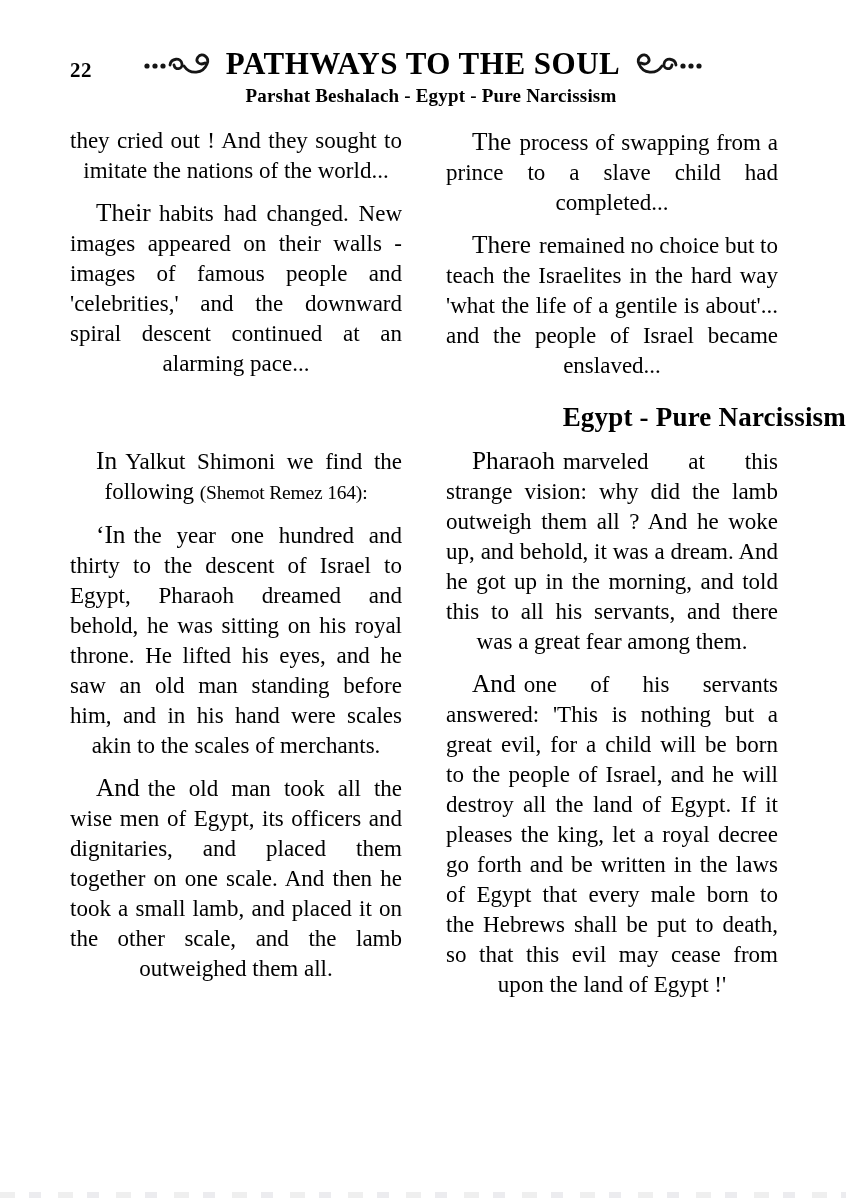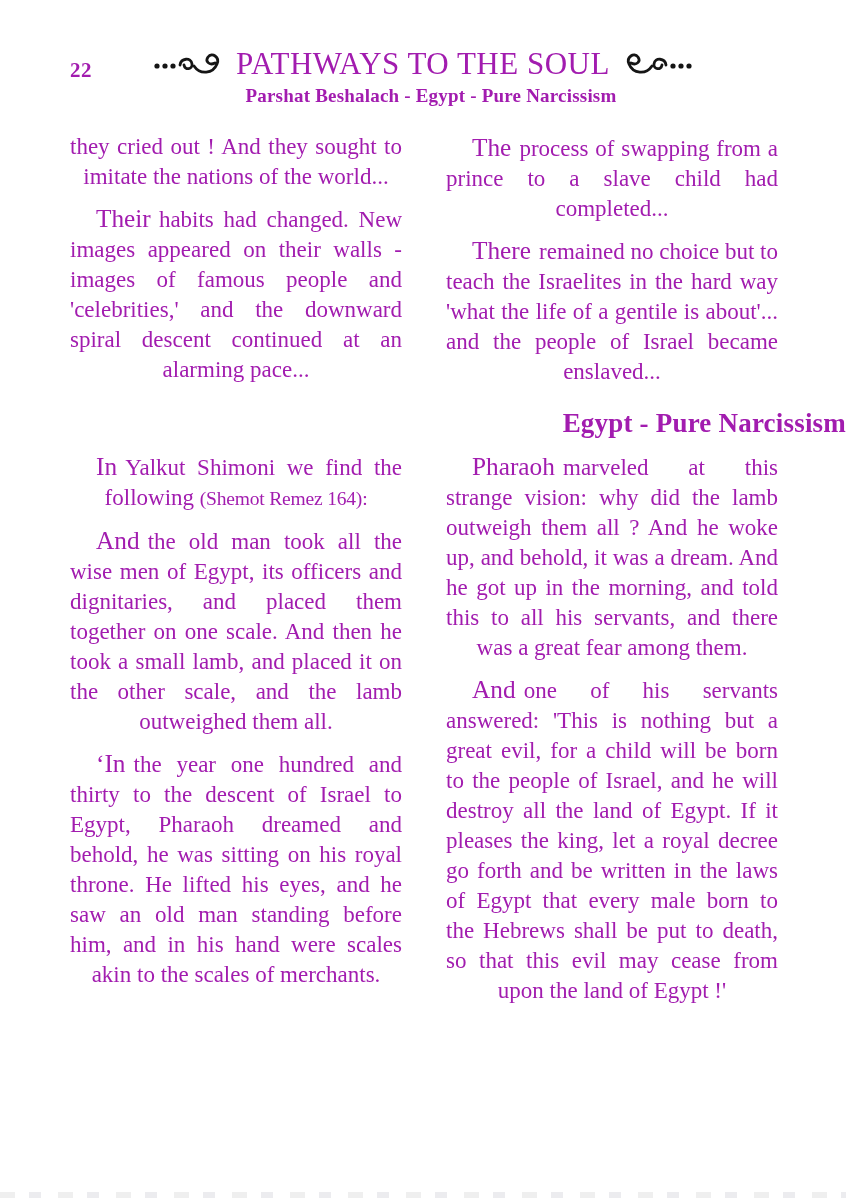--- a/index.html
+++ b/index.html
@@ -1,45 +1,45 @@
 <!DOCTYPE html>
 <html><head>
 <meta charset="utf-8">
 <style>
   html,body{margin:0;padding:0;background:#e9e9e9;}
   .page{
     position:relative;
     width:846px;height:1200px;
     margin:0 auto;
     background:#ffffff;
-    color:#a21caf;
+    color:#000000;
     font-family:"Liberation Serif", serif;
     overflow:hidden;
   }
   
   .header{padding-top:46px;text-align:center;}
   .page-number{
     position:absolute;left:70px;top:58px;
     font-size:21px;font-weight:bold;letter-spacing:.5px;
   }
   .title-row{
     display:flex;justify-content:center;align-items:center;gap:8px;
-    font-size:31px;font-weight:normal;letter-spacing:.5px;line-height:36px;
+    font-size:31px;font-weight:bold;letter-spacing:.5px;line-height:36px;
     white-space:nowrap;
   }
   .flourish{display:inline-block;width:76px;height:28px;}
   .flourish svg{width:100%;height:100%;}
   .flourish.right svg{transform:scaleX(-1);}
   .subtitle{font-size:19px;font-weight:bold;margin-top:3px;letter-spacing:.2px;margin-left:16px;}
   
   .columns{
     display:grid;grid-template-columns:1fr 1fr;column-gap:44px;
     padding:0 68px 0 70px;
   }
-  .columns.s1{margin-top:25px;margin-bottom:6px;}
+  .columns.s1{margin-top:19px;margin-bottom:6px;}
   .col{font-size:23px;line-height:30px;}
   p.para{
     margin:0 0 11px 0;
     text-align:justify;
     text-align-last:center;
     -moz-text-align-last:center;
   }
   p.para.indent{text-indent:26px;}
   .lead{font-weight:normal;font-size:1.1em;margin-right:.32em;}
   .ref{font-size:.85em;letter-spacing:-.2px;}
@@ -97,22 +97,22 @@
       <p class="para indent"><span class="lead">The</span><span>process of swapping from a prince to a slave child had completed...</span></p>
       <p class="para indent"><span class="lead">There</span><span>remained no choice but to teach the Israelites in the hard way 'what the life of a gentile is about'... and the people of Israel became enslaved...</span></p>
     </div>
   </div>
 
   <div class="section-heading">Egypt - Pure Narcissism</div>
 
   <div class="columns s2">
     <div class="col">
       <p class="para indent"><span class="lead">In</span><span>Yalkut Shimoni we find the following </span><span class="ref">(Shemot Remez 164):</span><span></span></p>
+      <p class="para indent"><span class="lead">‘In</span><span>the year one hundred and thirty to the descent of Israel to Egypt, Pharaoh dreamed and behold, he was sitting on his royal throne. He lifted his eyes, and he saw an old man standing before him, and in his hand were scales akin to the scales of merchants.</span></p>
       <p class="para indent"><span class="lead">And</span><span>the old man took all the wise men of Egypt, its officers and dignitaries, and placed them together on one scale. And then he took a small lamb, and placed it on the other scale, and the lamb outweighed them all.</span></p>
-      <p class="para indent"><span class="lead">‘In</span><span>the year one hundred and thirty to the descent of Israel to Egypt, Pharaoh dreamed and behold, he was sitting on his royal throne. He lifted his eyes, and he saw an old man standing before him, and in his hand were scales akin to the scales of merchants.</span></p>
     </div>
     <div class="col">
       <p class="para indent"><span class="lead">Pharaoh</span><span>marveled at this strange vision: why did the lamb outweigh them all ? And he woke up, and behold, it was a dream. And he got up in the morning, and told this to all his servants, and there was a great fear among them.</span></p>
       <p class="para indent"><span class="lead">And</span><span>one of his servants answered: 'This is nothing but a great evil, for a child will be born to the people of Israel, and he will destroy all the land of Egypt. If it pleases the king, let a royal decree go forth and be written in the laws of Egypt that every male born to the Hebrews shall be put to death, so that this evil may cease from upon the land of Egypt !'</span></p>
     </div>
   </div>
 
   <div class="scan-strip"></div>
 </div>
 

